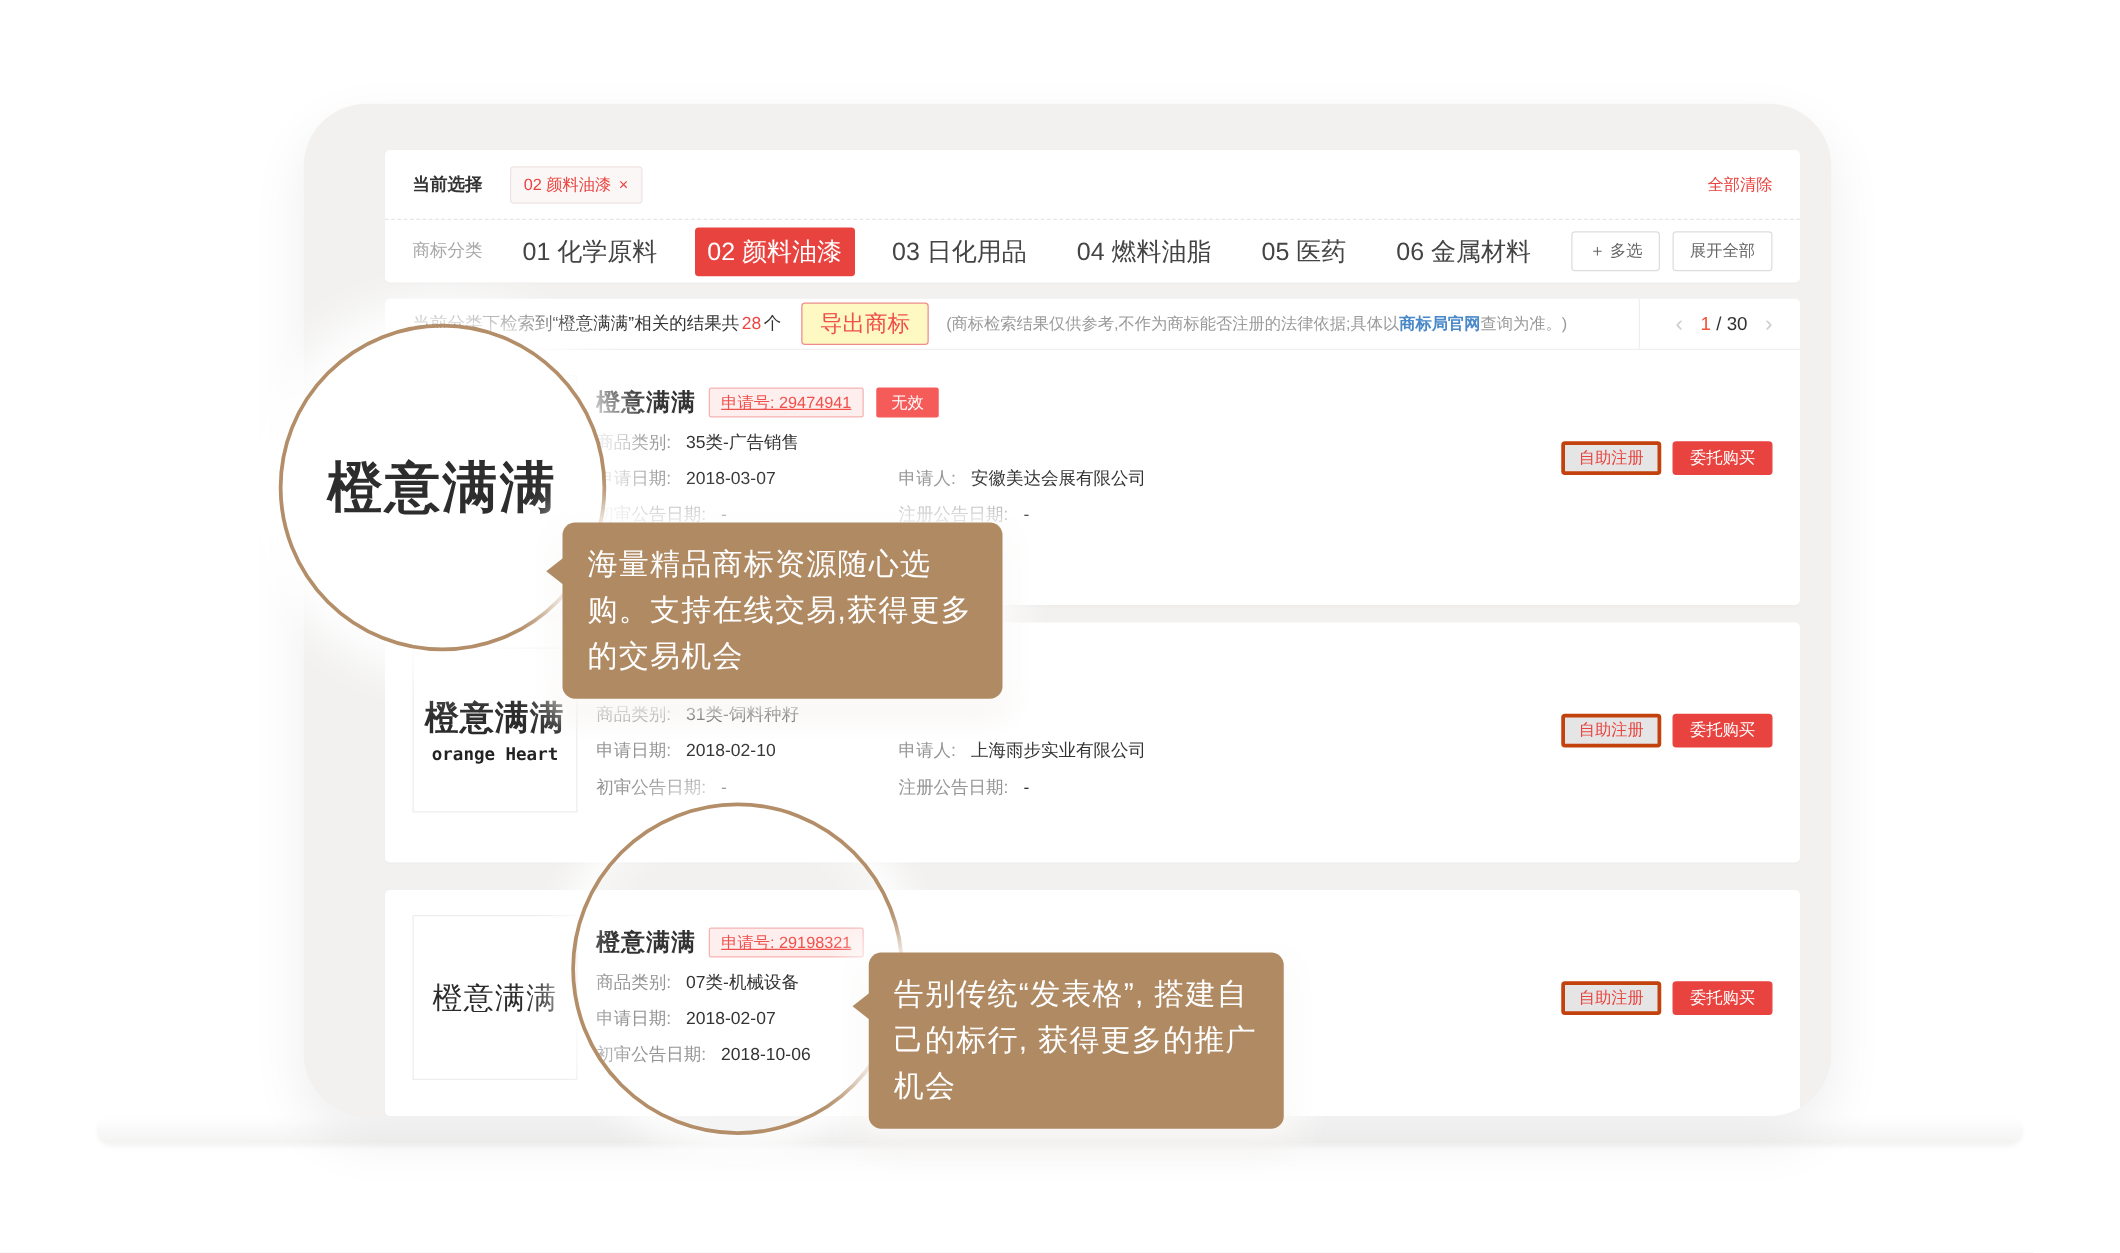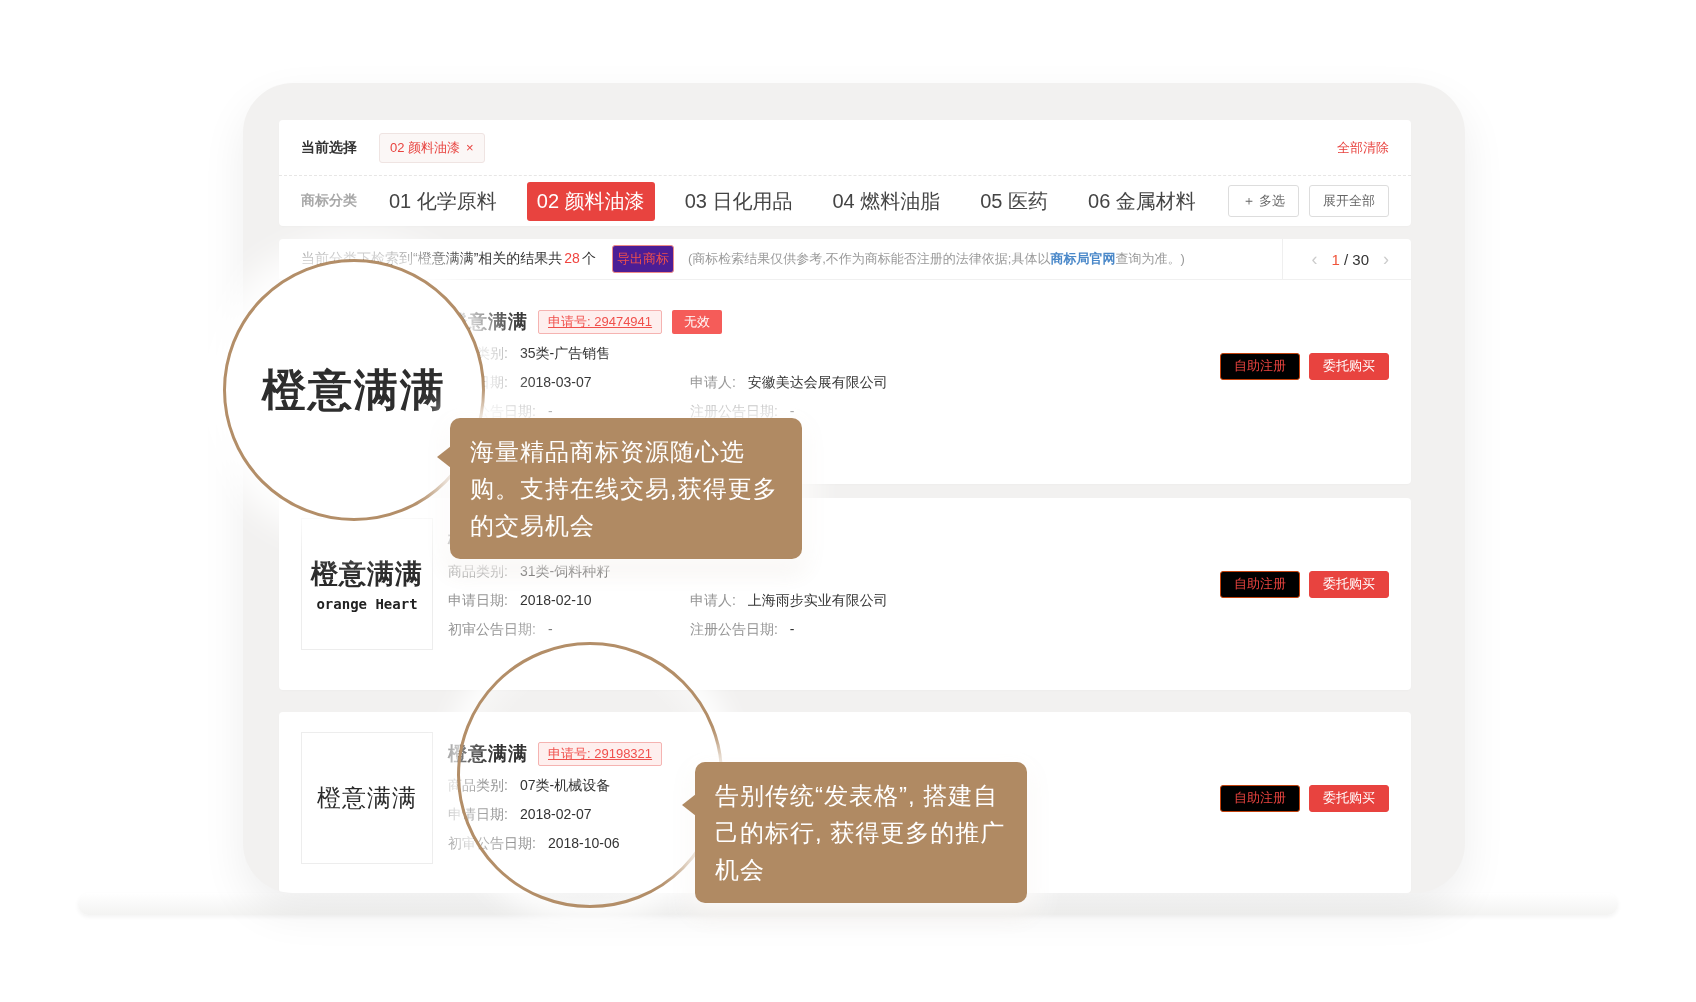--- a/index.html
+++ b/index.html
@@ -16,29 +16,29 @@
     background:linear-gradient(#ffffff,#f3f3f2);
     border-radius:11px;box-shadow:0 2px 4px rgba(0,0,0,.05);
   }
 
   
   .card{
     position:absolute;left:243px;top:83px;width:1222px;height:810px;
     background:#f2f1f0;border-radius:50px;overflow:hidden;
     box-shadow:0 18px 45px rgba(0,0,0,.07);
   }
-  .panel{position:absolute;left:36px;width:1132px;background:#fff;border-radius:4px;
+  .panel{position:absolute;left:65px;width:1132px;background:#fff;border-radius:4px;
          box-shadow:0 1px 2px rgba(0,0,0,.02);}
 
   
   .filter-panel{top:37px;height:106px;}
   .filter-row{display:flex;align-items:center;height:55px;padding:0 22px;}
   .filter-row.second{height:50px;border-top:1px dashed #e7e6e5;}
   .filter-label{font-size:14px;font-weight:700;color:#333;margin-right:22px;}
-  .filter-label.muted{color:#a8a8a8;font-weight:700;}
+  .filter-label.muted{color:#a8a8a8;font-weight:400;}
   .sel-chip{
     display:inline-flex;align-items:center;gap:6px;
     background:#fbf7f6;border:1px solid #efe4e2;border-radius:3px;
     color:#e8433f;font-size:13px;padding:5px 10px;cursor:pointer;
   }
   .sel-chip .x{font-size:13px;line-height:1;}
   .clear-all{margin-left:auto;color:#e8433f;font-size:13px;cursor:pointer;}
   .cats{display:flex;align-items:center;gap:8px;}
   .cat{font-size:20px;color:#444;padding:6px 10px;border-radius:3px;cursor:pointer;white-space:nowrap;margin-right:12px;}
   .cat.active{background:#e8433f;color:#fff;margin-right:12px;}
@@ -52,22 +52,22 @@
   
   .block1{top:156px;height:245px;}
   .block2{top:415px;height:192px;}
   .block3{top:629px;height:181px;}
 
   .results-header{display:flex;align-items:center;height:40px;
     border-bottom:1px solid #f0f0f0;padding:0 0 0 22px;}
   .summary{font-size:14px;color:#333;white-space:nowrap;text-align:right;}
   .summary .count{color:#f0443f;margin:0 2px;}
   .export-btn{
-    margin-left:16px;background:#4c1d95;border:1px solid #ef8b88;color:#f0504c;
-    border-radius:3px;font-size:13px;padding:4px 4px;cursor:pointer;white-space:nowrap;
+    margin-left:16px;background:#fef9c3;border:1px solid #ef8b88;color:#f0504c;
+    border-radius:3px;font-size:18px;padding:4px 14px;cursor:pointer;white-space:nowrap;
     font-family:inherit;
   }
   .disclaimer{margin-left:14px;font-size:13px;color:#9a9a9a;white-space:nowrap;
     overflow:hidden;flex:1;}
   .disclaimer .link{color:#4a88c9;font-weight:700;cursor:pointer;}
   .pager{display:flex;align-items:center;gap:10px;border-left:1px solid #efefef;
     height:100%;padding:0 18px 0 24px;font-size:15px;color:#333;white-space:nowrap;}
   .pager .arrow{color:#ccc;font-size:18px;cursor:pointer;padding:0 4px;}
   .pager .cur{color:#f0553b;}
 
@@ -91,21 +91,21 @@
   .status-tag{font-size:13px;color:#fff;border-radius:2px;padding:3px 12px;white-space:nowrap;}
   .status-tag.invalid{background:#f55c59;}
   .status-tag.registered{background:#d7d9db;}
   .detail-line{margin-top:9px;font-size:14px;height:20px;white-space:nowrap;}
   .pair{display:inline-block;min-width:238px;vertical-align:top;}
   .dlabel{color:#949494;margin-right:12px;}
   .dvalue{color:#333;}
   .row-actions{margin-left:auto;display:flex;gap:9px;align-self:center;}
   .act-btn{width:80px;height:27px;border-radius:3px;font-size:13px;cursor:pointer;
     font-family:inherit;display:flex;align-items:center;justify-content:center;}
-  .act-btn.outline{background:#000000;border:1px solid #c2410c;color:#e8433f;}
+  .act-btn.outline{background:#e5e5e5;border:3px solid #c2410c;color:#e8433f;}
   .act-btn.solid{background:#e8433f;border:1px solid #e8433f;color:#fff;}
 
   
   .lens{position:absolute;border-radius:50%;border:3px solid #b38e68;box-sizing:border-box;}
   .lens1{
     left:223px;top:259px;width:262px;height:262px;
     background:radial-gradient(circle,#ffffff 0%,#ffffff 70%,#f5f0ea 100%);
     box-shadow:0 0 34px 22px rgba(255,255,255,.92);
     display:flex;align-items:center;justify-content:center;
   }

